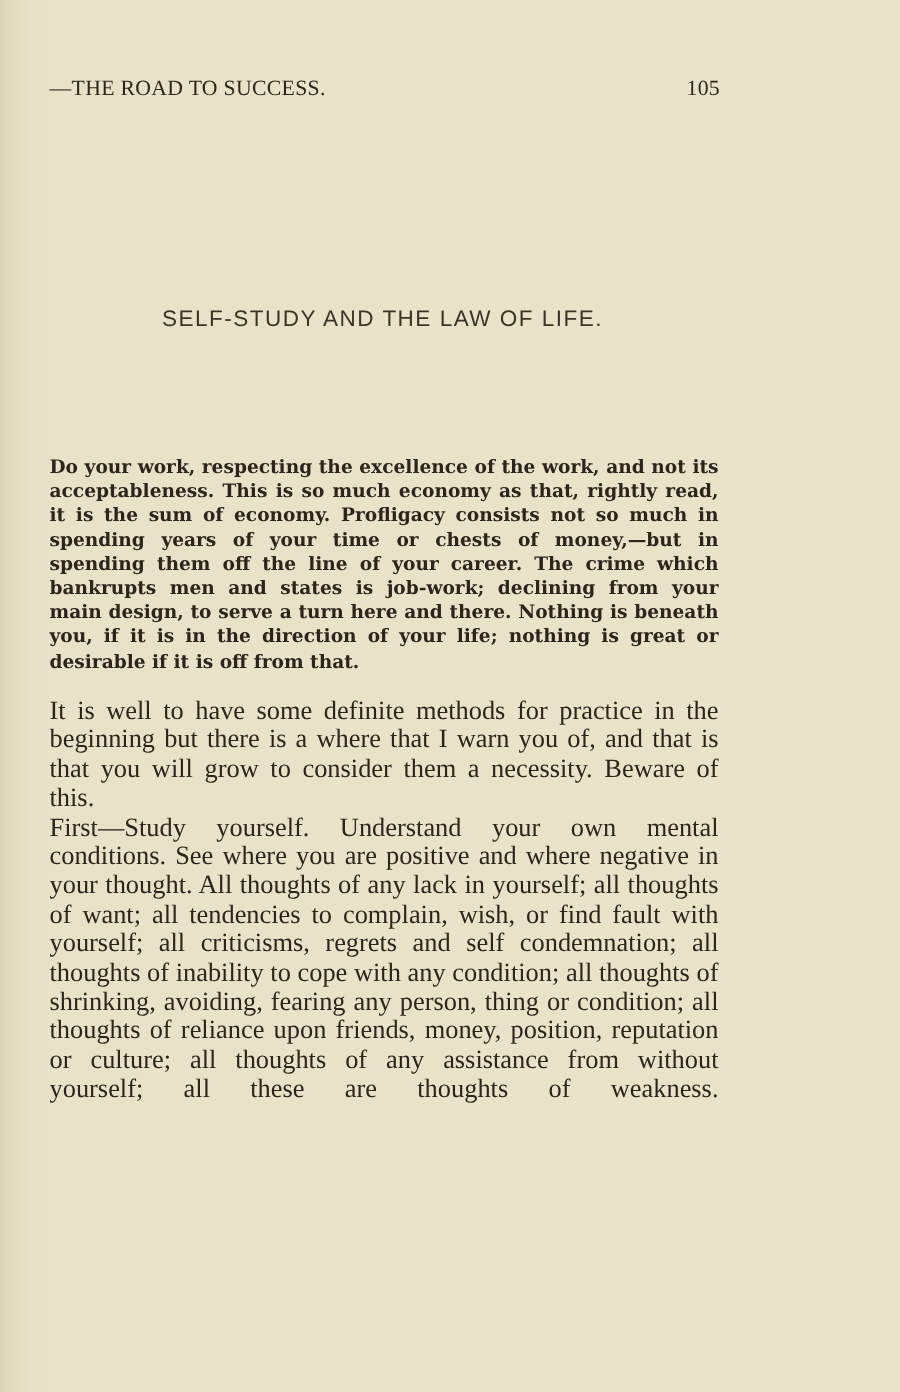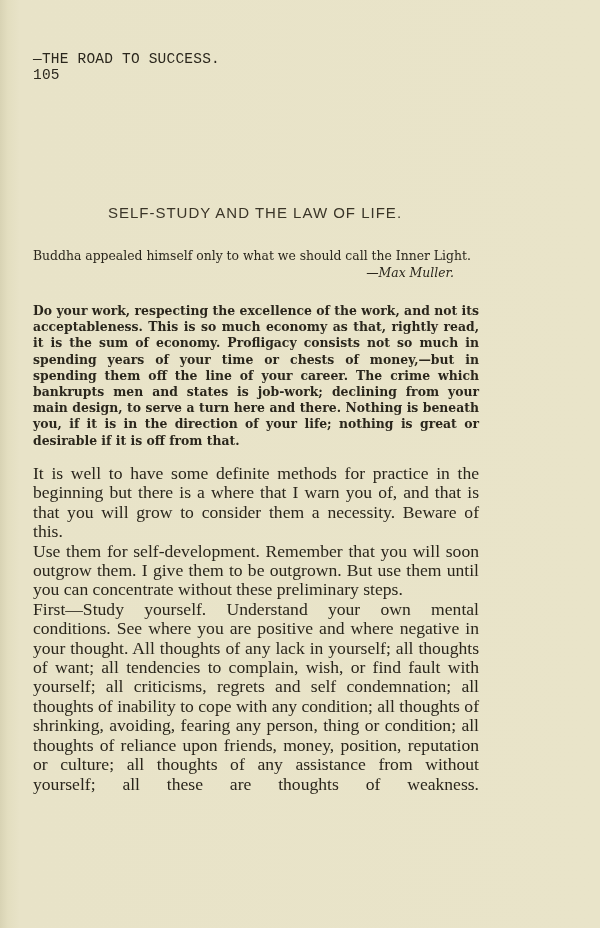--- a/index.html
+++ b/index.html
@@ -17,27 +17,26 @@
     .page {
       position: absolute;
       inset: 0;
       background: linear-gradient(to right, #d8d3b4 0px, #e3dec0 8px, #e8e3c8 20px, #e9e4c9 100%);
     }
     .running-head {
       position: absolute;
       top: 51px;
       left: 33px;
       width: 447px;
-      font-family: Liberation Mono, monospace;
+      font-family: Liberation Serif, serif;
       font-size: 14.5px;
       letter-spacing: 0.2px;
       display: flex;
       justify-content: space-between;
       color: #2b271d;
-      flex-direction: column;
     }
     .section-title {
       position: absolute;
       top: 136px;
       left: 0;
       width: 510px;
       text-align: center;
       font-family: "Liberation Sans", sans-serif;
       font-size: 23px;
       letter-spacing: 0.3px;
@@ -98,28 +97,23 @@
 <div class="page">
 
   <div class="running-head">
     <span>—THE ROAD TO SUCCESS.</span>
     <span>105</span>
   </div>
 
 
   <div class="subtitle">SELF-STUDY AND THE LAW OF LIFE.</div>
 
-  <div class="epigraph epi1">
-    <p>Buddha appealed himself only to what we should call the Inner Light.</p>
-    <p class="attr">—Max Muller.</p>
-  </div>
 
   <div class="epigraph epi2">
     <p>Do your work, respecting the excellence of the work, and not its acceptableness. This is so much economy as that, rightly read, it is the sum of economy. Profligacy consists not so much in spending years of your time or chests of money,—but in spending them off the line of your career. The crime which bankrupts men and states is job-work; declining from your main design, to serve a turn here and there. Nothing is beneath you, if it is in the direction of your life; nothing is great or desirable if it is off from that.</p>
   </div>
 
   <div class="body-text">
     <p>It is well to have some definite methods for practice in the beginning but there is a where that I warn you of, and that is that you will grow to consider them a necessity. Beware of this.</p>
-    <p>Use them for self-development. Remember that you will soon outgrow them. I give them to be outgrown. But use them until you can concentrate without these preliminary steps.</p>
     <p class="full">First—Study yourself. Understand your own mental conditions. See where you are positive and where negative in your thought. All thoughts of any lack in yourself; all thoughts of want; all tendencies to complain, wish, or find fault with yourself; all criticisms, regrets and self condemnation; all thoughts of inability to cope with any condition; all thoughts of shrinking, avoiding, fearing any person, thing or condition; all thoughts of reliance upon friends, money, position, reputation or culture; all thoughts of any assistance from without yourself; all these are thoughts of weakness.</p>
   </div>
 
 </div>
 
 </body></html>

